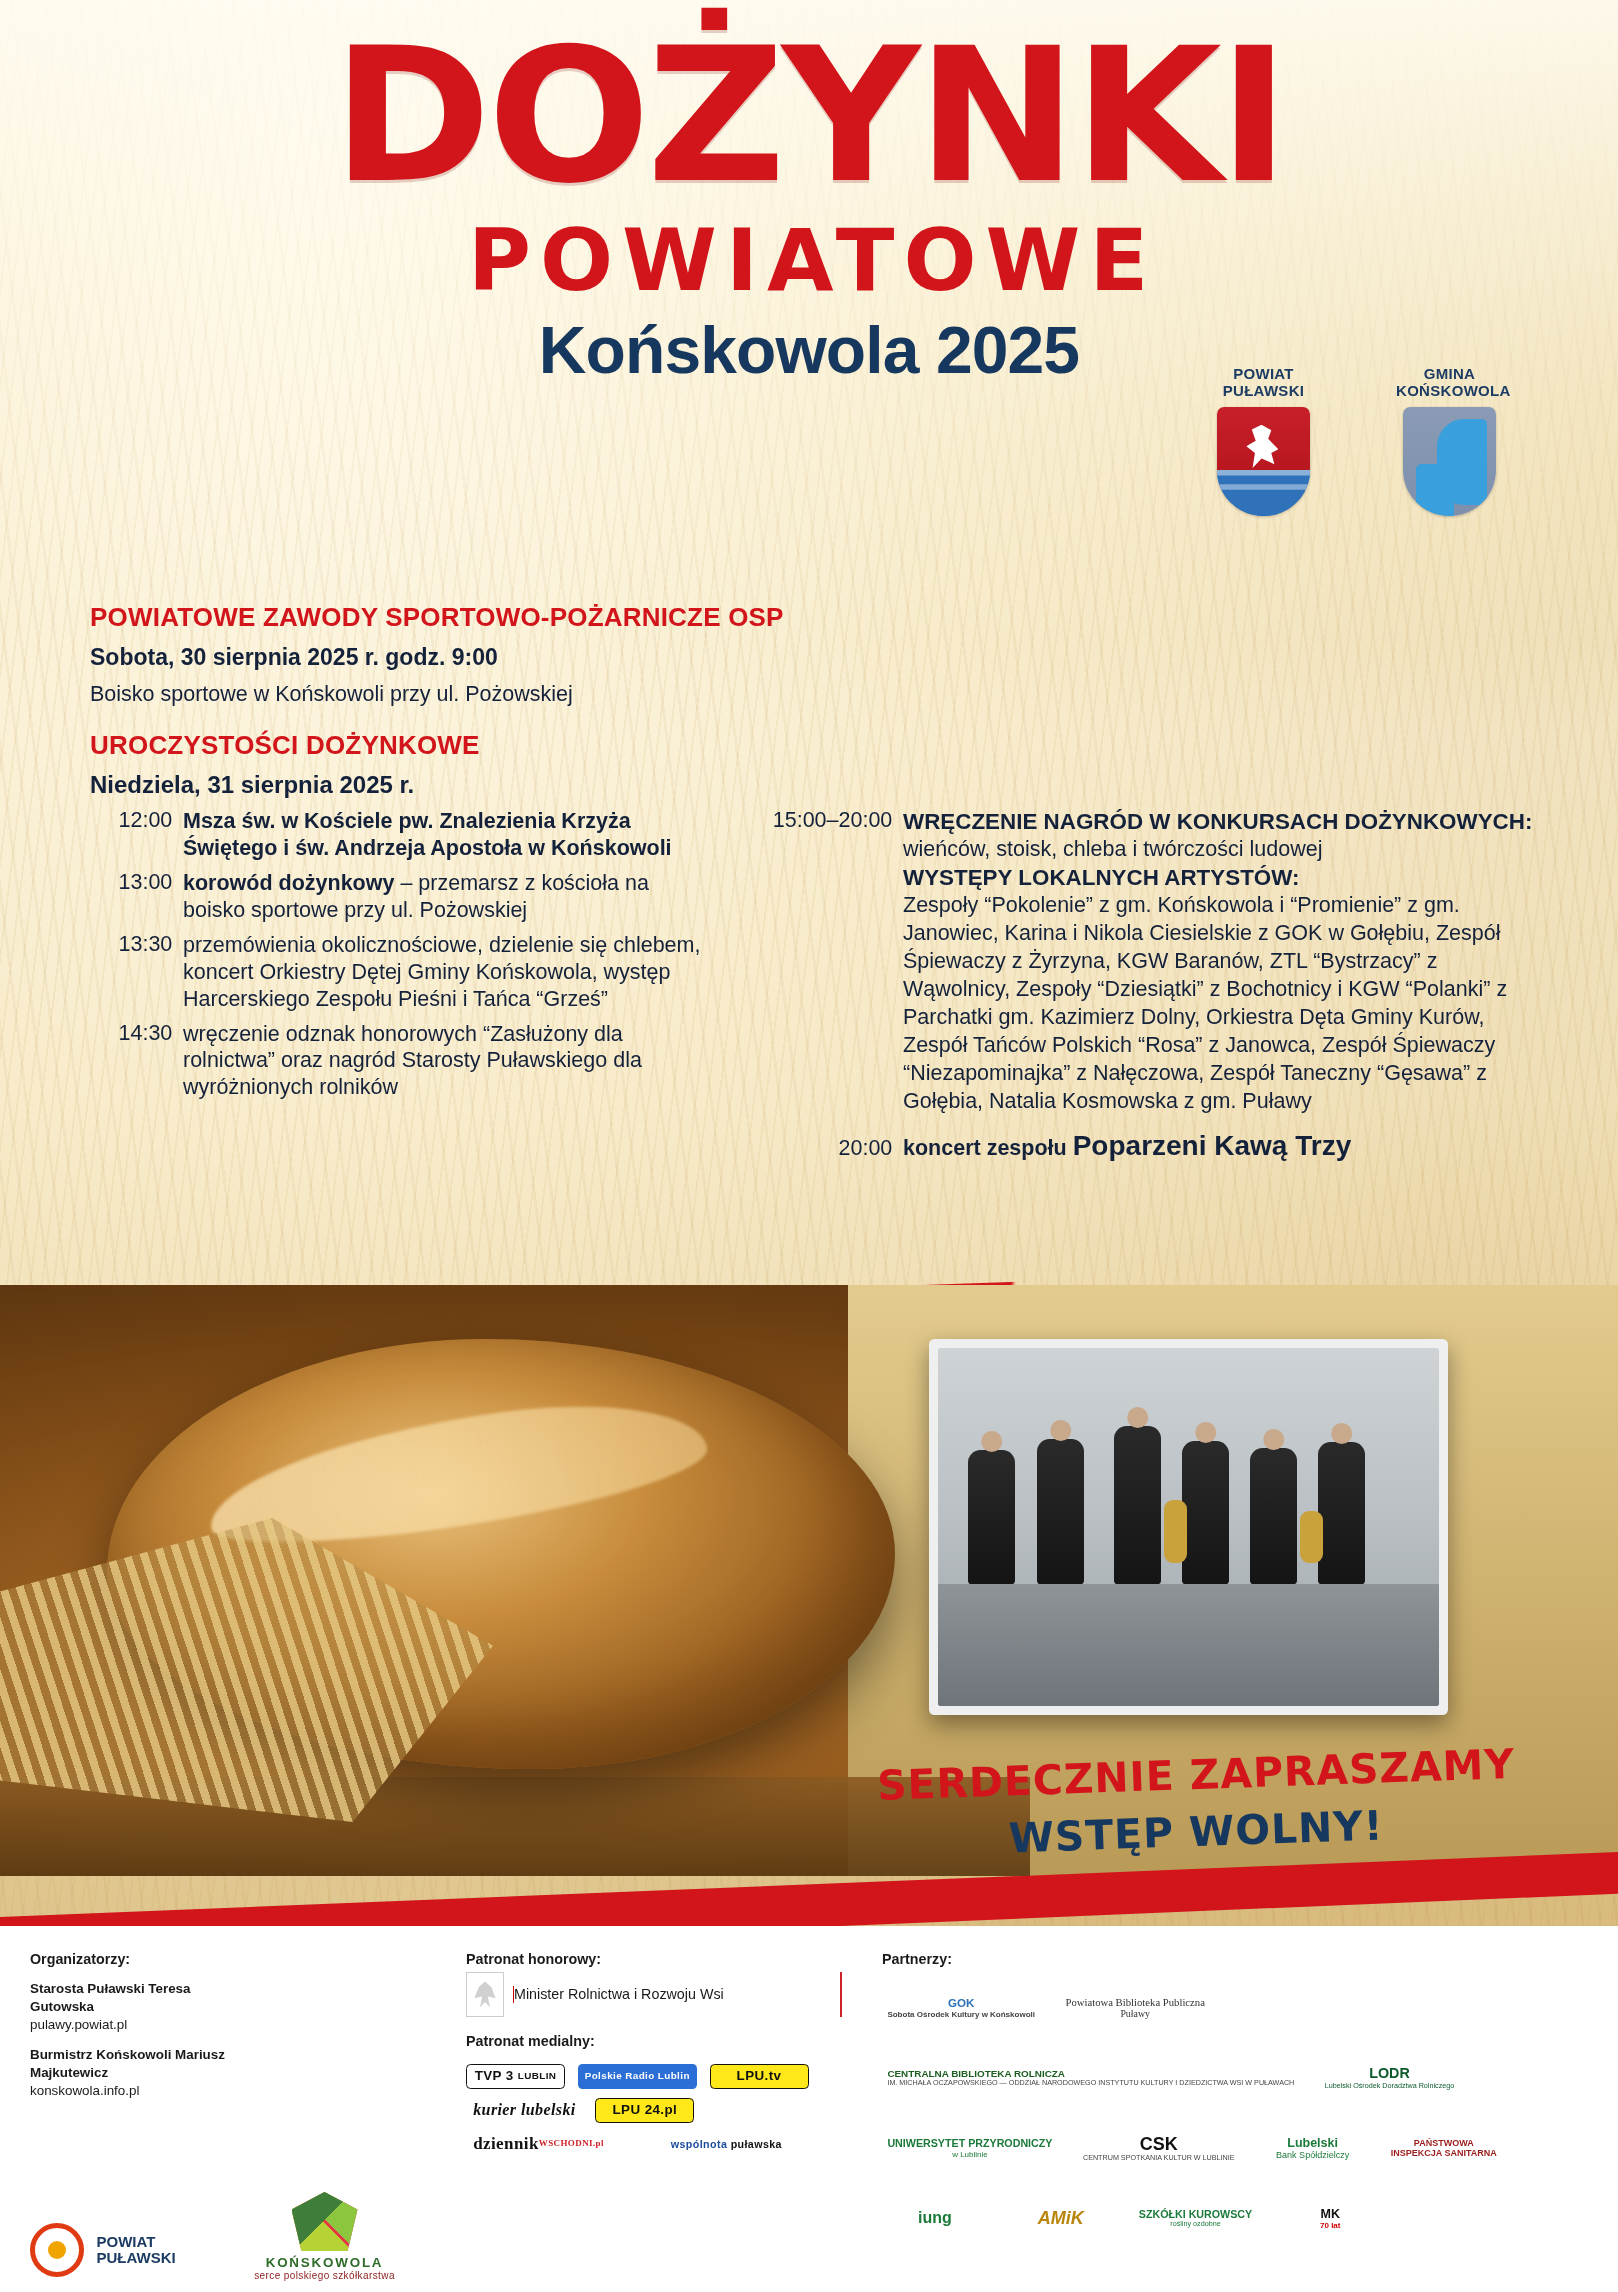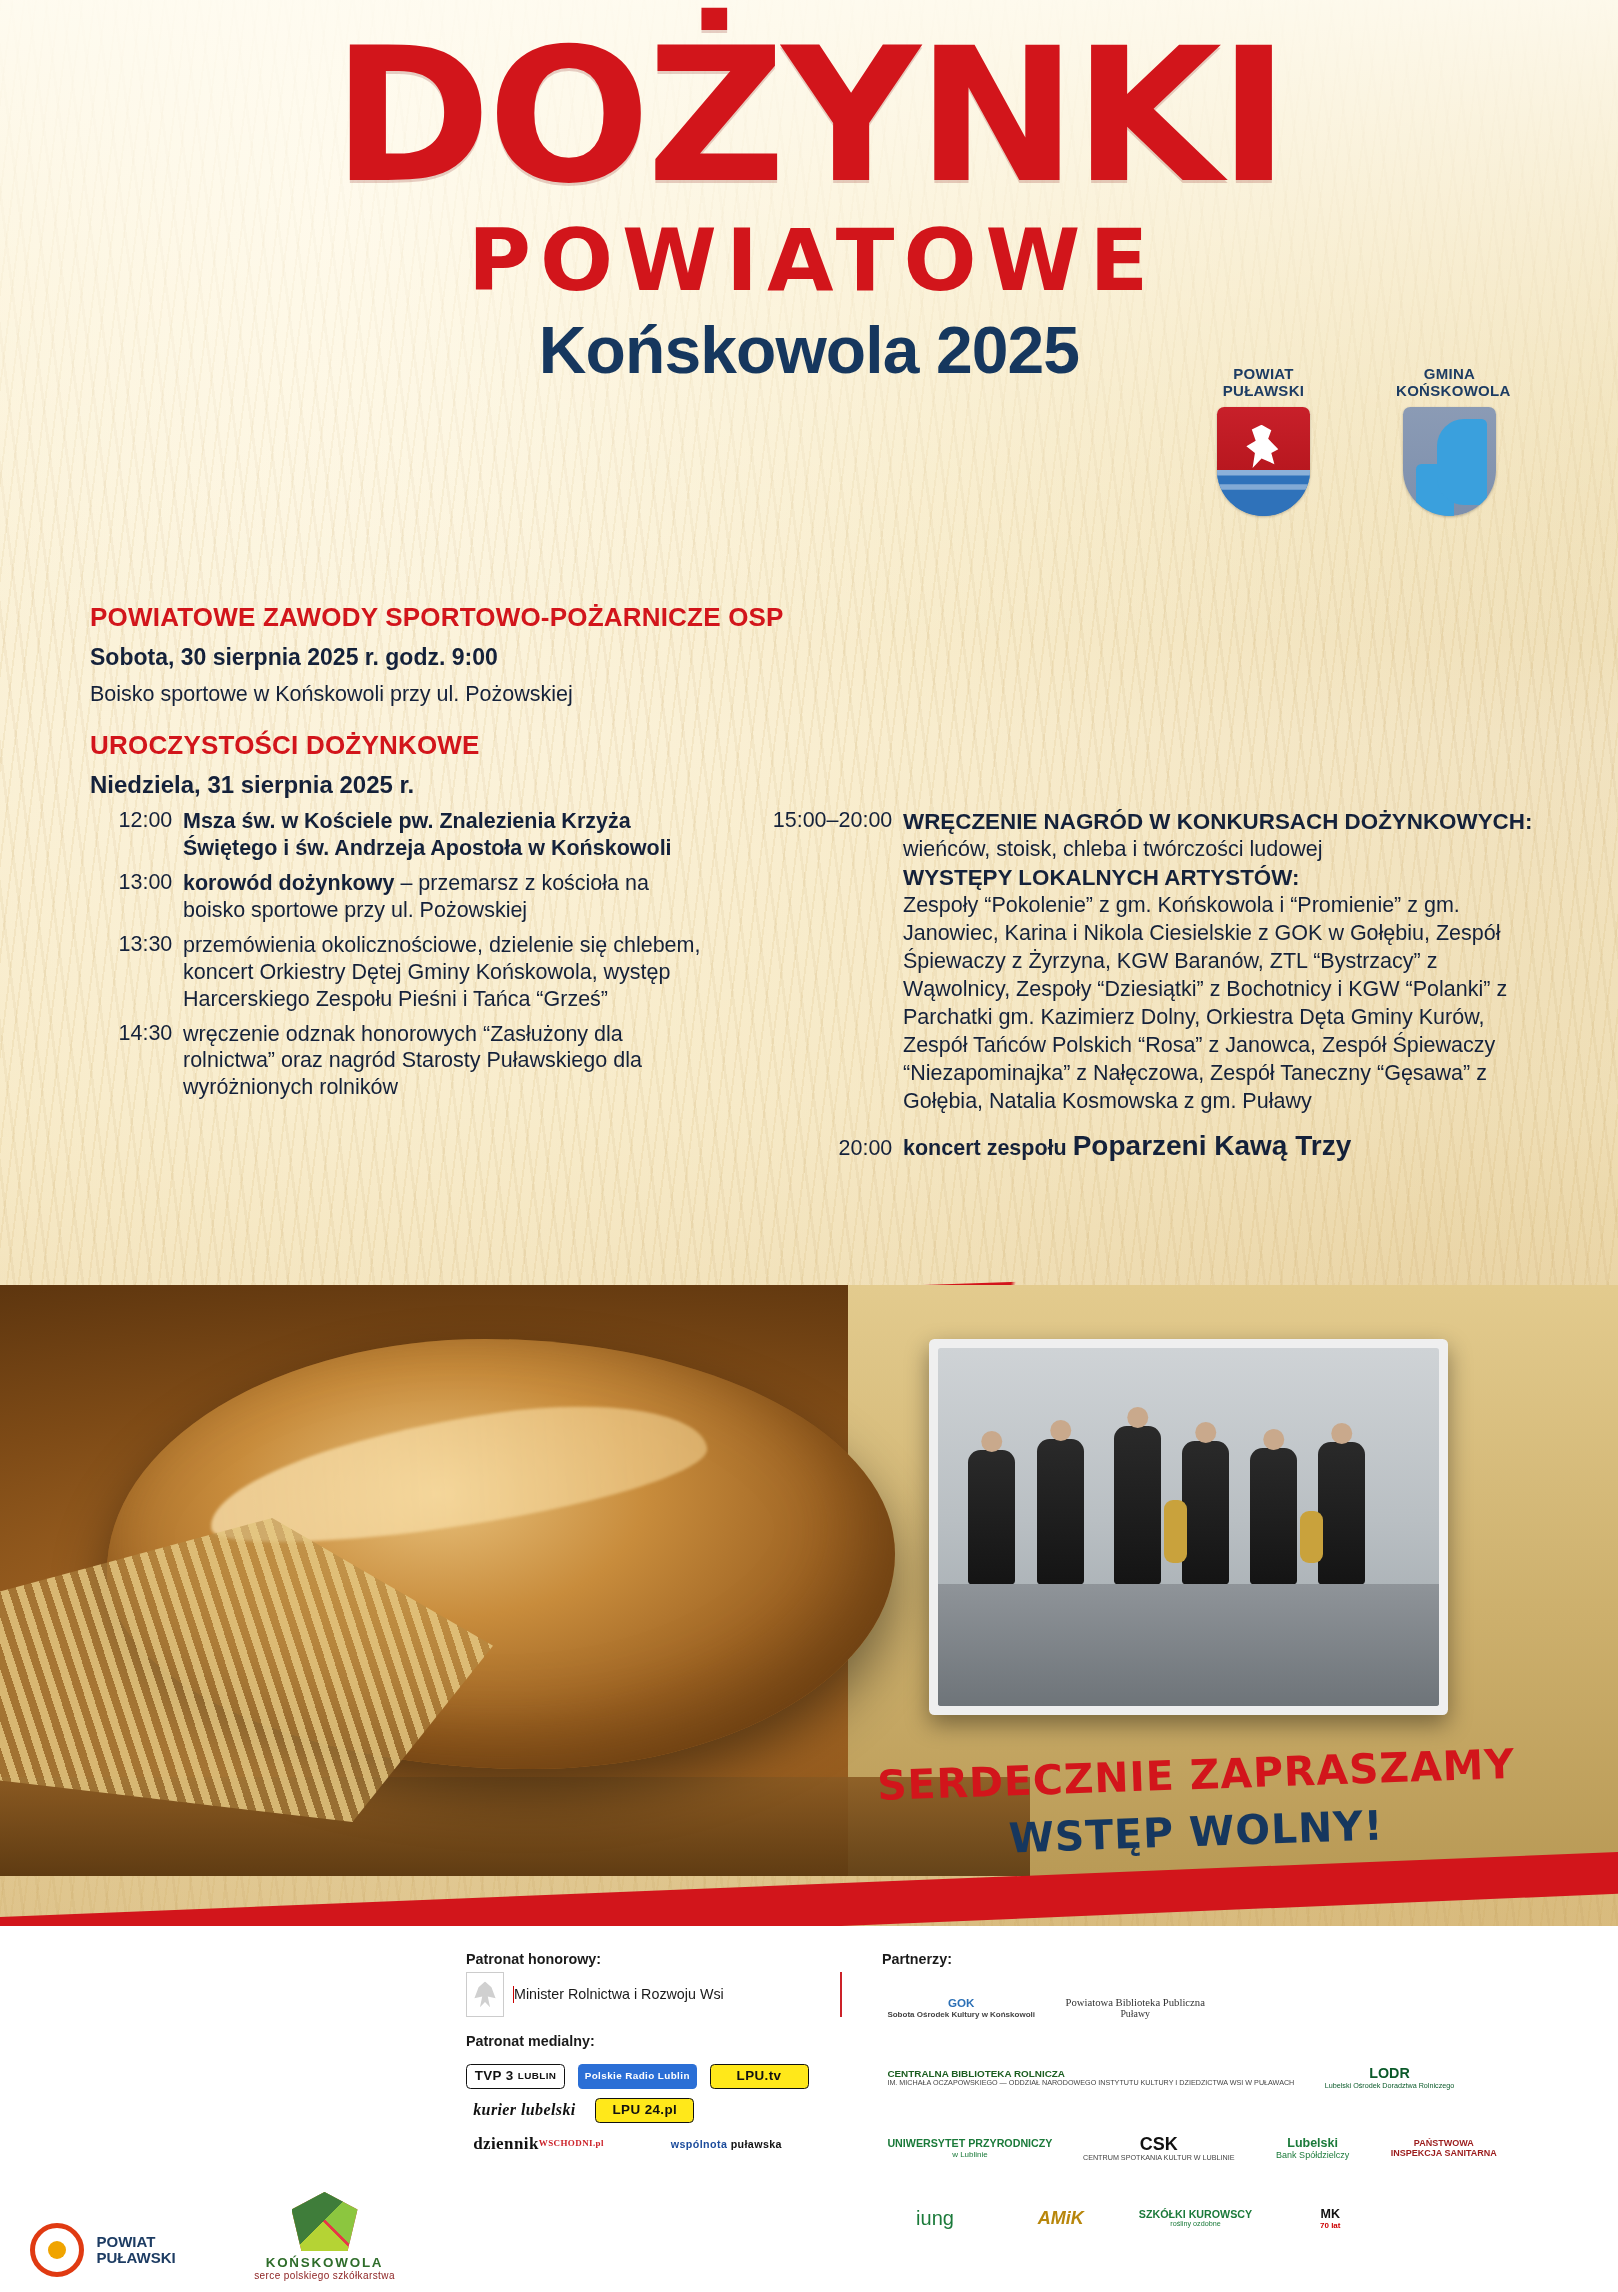--- a/index.html
+++ b/index.html
@@ -269,21 +269,21 @@
     border-radius:3.6px; background:#fff;
   }
   .p-gok { color:#2b6fb5; font-weight:700; font-size:11.6px; }
   .p-biblio { color:#333; font-family:"Liberation Serif", serif; font-size:10.7px; }
   .p-cbr { color:#1b5e20; font-weight:700; font-size:9.9px; text-align:left; }
   .p-zodr { color:#0b5a2a; font-weight:700; font-size:10.7px; }
   .p-up { color:#1b7a3a; font-weight:700; font-size:10.7px; }
   .p-csk { color:#111; font-weight:800; font-size:18px; }
   .p-lbs { color:#1b7a3a; font-weight:700; font-size:12.5px; }
   .p-sanit { color:#9b1b1b; font-weight:700; font-size:9px; }
-  .p-iung { color:#1b7a3a; font-weight:400; font-size:20px; }
+  .p-iung { color:#1b7a3a; font-weight:700; font-size:16px; }
   .p-amik { color:#b8860b; font-weight:800; font-size:18px; font-style:italic; }
   .p-szkolki { color:#1b7a3a; font-weight:700; font-size:10.7px; }
   .p-mk { color:#111; font-weight:800; font-size:12.5px; }
 </style>
 </head>
 <body>
 
 <div class="poster">
   <div class="wheat-texture"></div>
   <div class="top-glow"></div>
@@ -387,20 +387,31 @@
   <div class="swoosh-bottom"></div>
 
   <div class="invite">
     <div class="l1">SERDECZNIE ZAPRASZAMY</div>
     <div class="l2">WSTĘP WOLNY!</div>
   </div>
 
   <div class="footer">
     <div class="footer-inner">
 
+      <div class="col-org">
+        <div class="f-label">Organizatorzy:</div>
+        <div class="blk">
+          <div class="f-text" style="font-weight:700">Starosta Puławski Teresa Gutowska</div>
+          <div class="f-text">pulawy.powiat.pl</div>
+        </div>
+        <div class="blk">
+          <div class="f-text" style="font-weight:700">Burmistrz Końskowoli Mariusz Majkutewicz</div>
+          <div class="f-text">konskowola.info.pl</div>
+        </div>
+      </div>
 
       <div class="powiat-logo">
         <div class="pl-mark"></div>
         <div class="pl-txt">
           <div>POWIAT</div>
           <div>PUŁAWSKI</div>
         </div>
       </div>
 
       <div class="konsk-logo">

